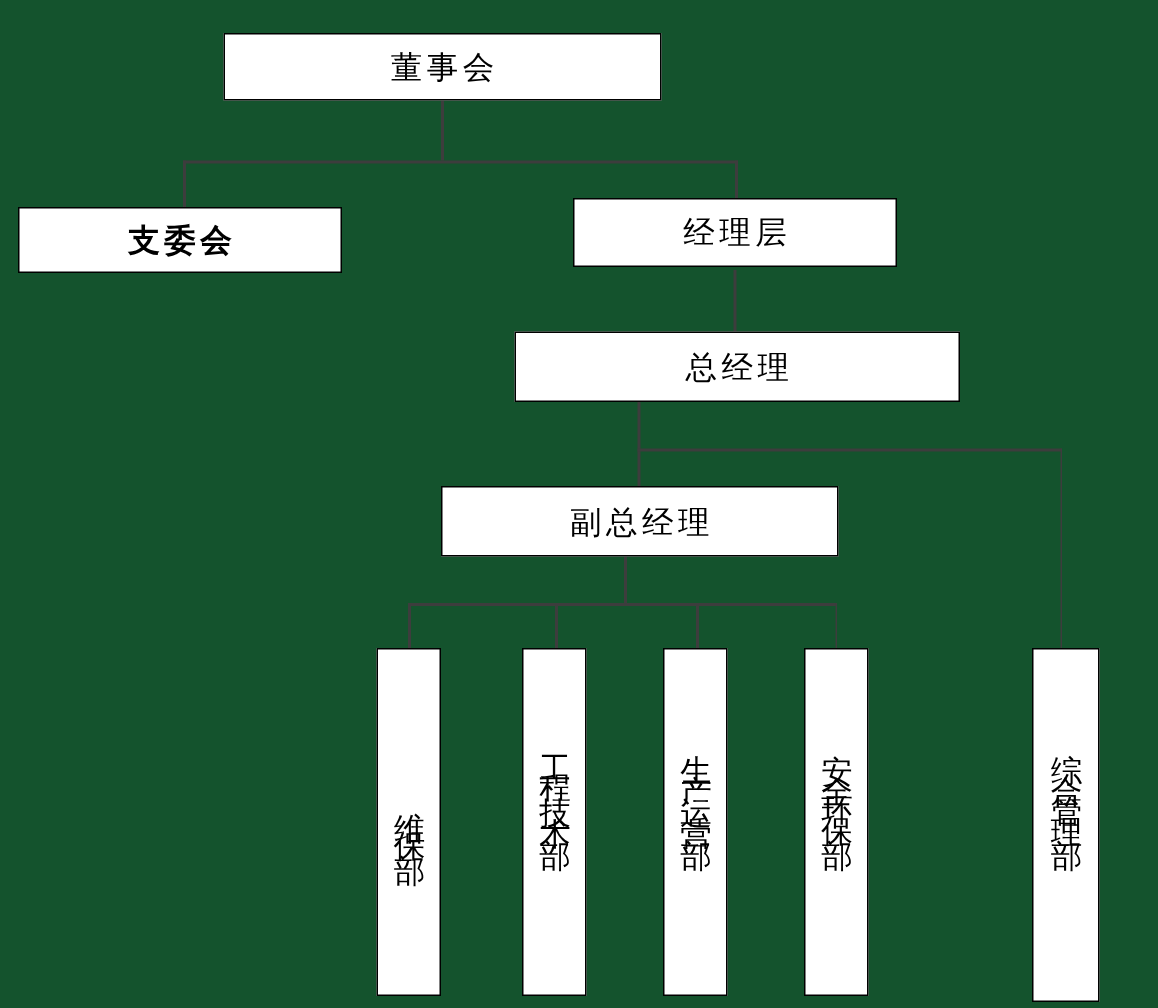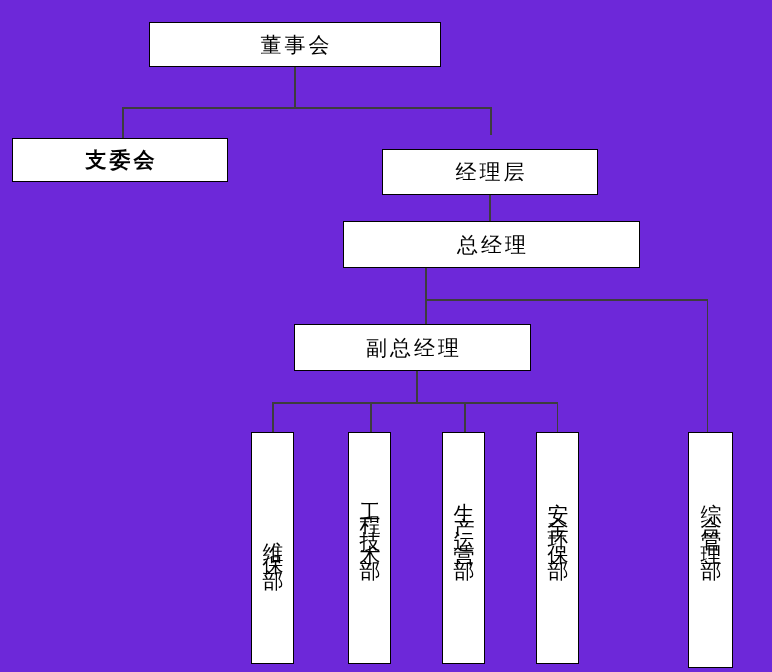--- a/index.html
+++ b/index.html
@@ -4,21 +4,21 @@
 <style>
   html, body {
     margin: 0;
     padding: 0;
     background: #ffffff;
   }
   .canvas {
     position: relative;
     width: 772px;
     height: 672px;
-    background: #6d28d9;
+    background: #14532d;
     font-family: "DejaVu Sans", "Liberation Sans", sans-serif;
     color: #000000;
     overflow: hidden;
   }
   .node {
     position: absolute;
     border: 1.5px solid #000000;
     background: #ffffff;
     display: flex;
     align-items: center;
@@ -75,29 +75,29 @@
   <div class="line" style="left:556.5px; top:402px; width:1.5px; height:31px;"></div>
 
   <div class="node" style="left:149px; top:22px; width:292px; height:45px;">
     <span class="lbl">董事会</span>
   </div>
 
   <div class="node" style="left:12px; top:138px; width:216px; height:44px;font-weight:bold;">
     <span class="lbl">支委会</span>
   </div>
 
-  <div class="node" style="left:382px; top:149px; width:216px; height:46px;">
+  <div class="node" style="left:382px; top:132px; width:216px; height:46px;">
     <span class="lbl">经理层</span>
   </div>
 
   <div class="node" style="left:343px; top:221px; width:297px; height:47px;">
     <span class="lbl">总经理</span>
   </div>
 
-  <div class="node" style="left:294px; top:324px; width:237px; height:47px;align-items:center;">
+  <div class="node" style="left:294px; top:324px; width:265px; height:47px;align-items:center;">
     <span class="lbl">副总经理</span>
   </div>
 
   <div class="vnode chars-3" style="left:251px; top:432px; width:43px; height:232px;">
     <span class="vlbl">维保部</span>
   </div>
 
   <div class="vnode chars-5" style="left:348px; top:432px; width:43px; height:232px;">
     <span class="vlbl">工程技术部</span>
   </div>

